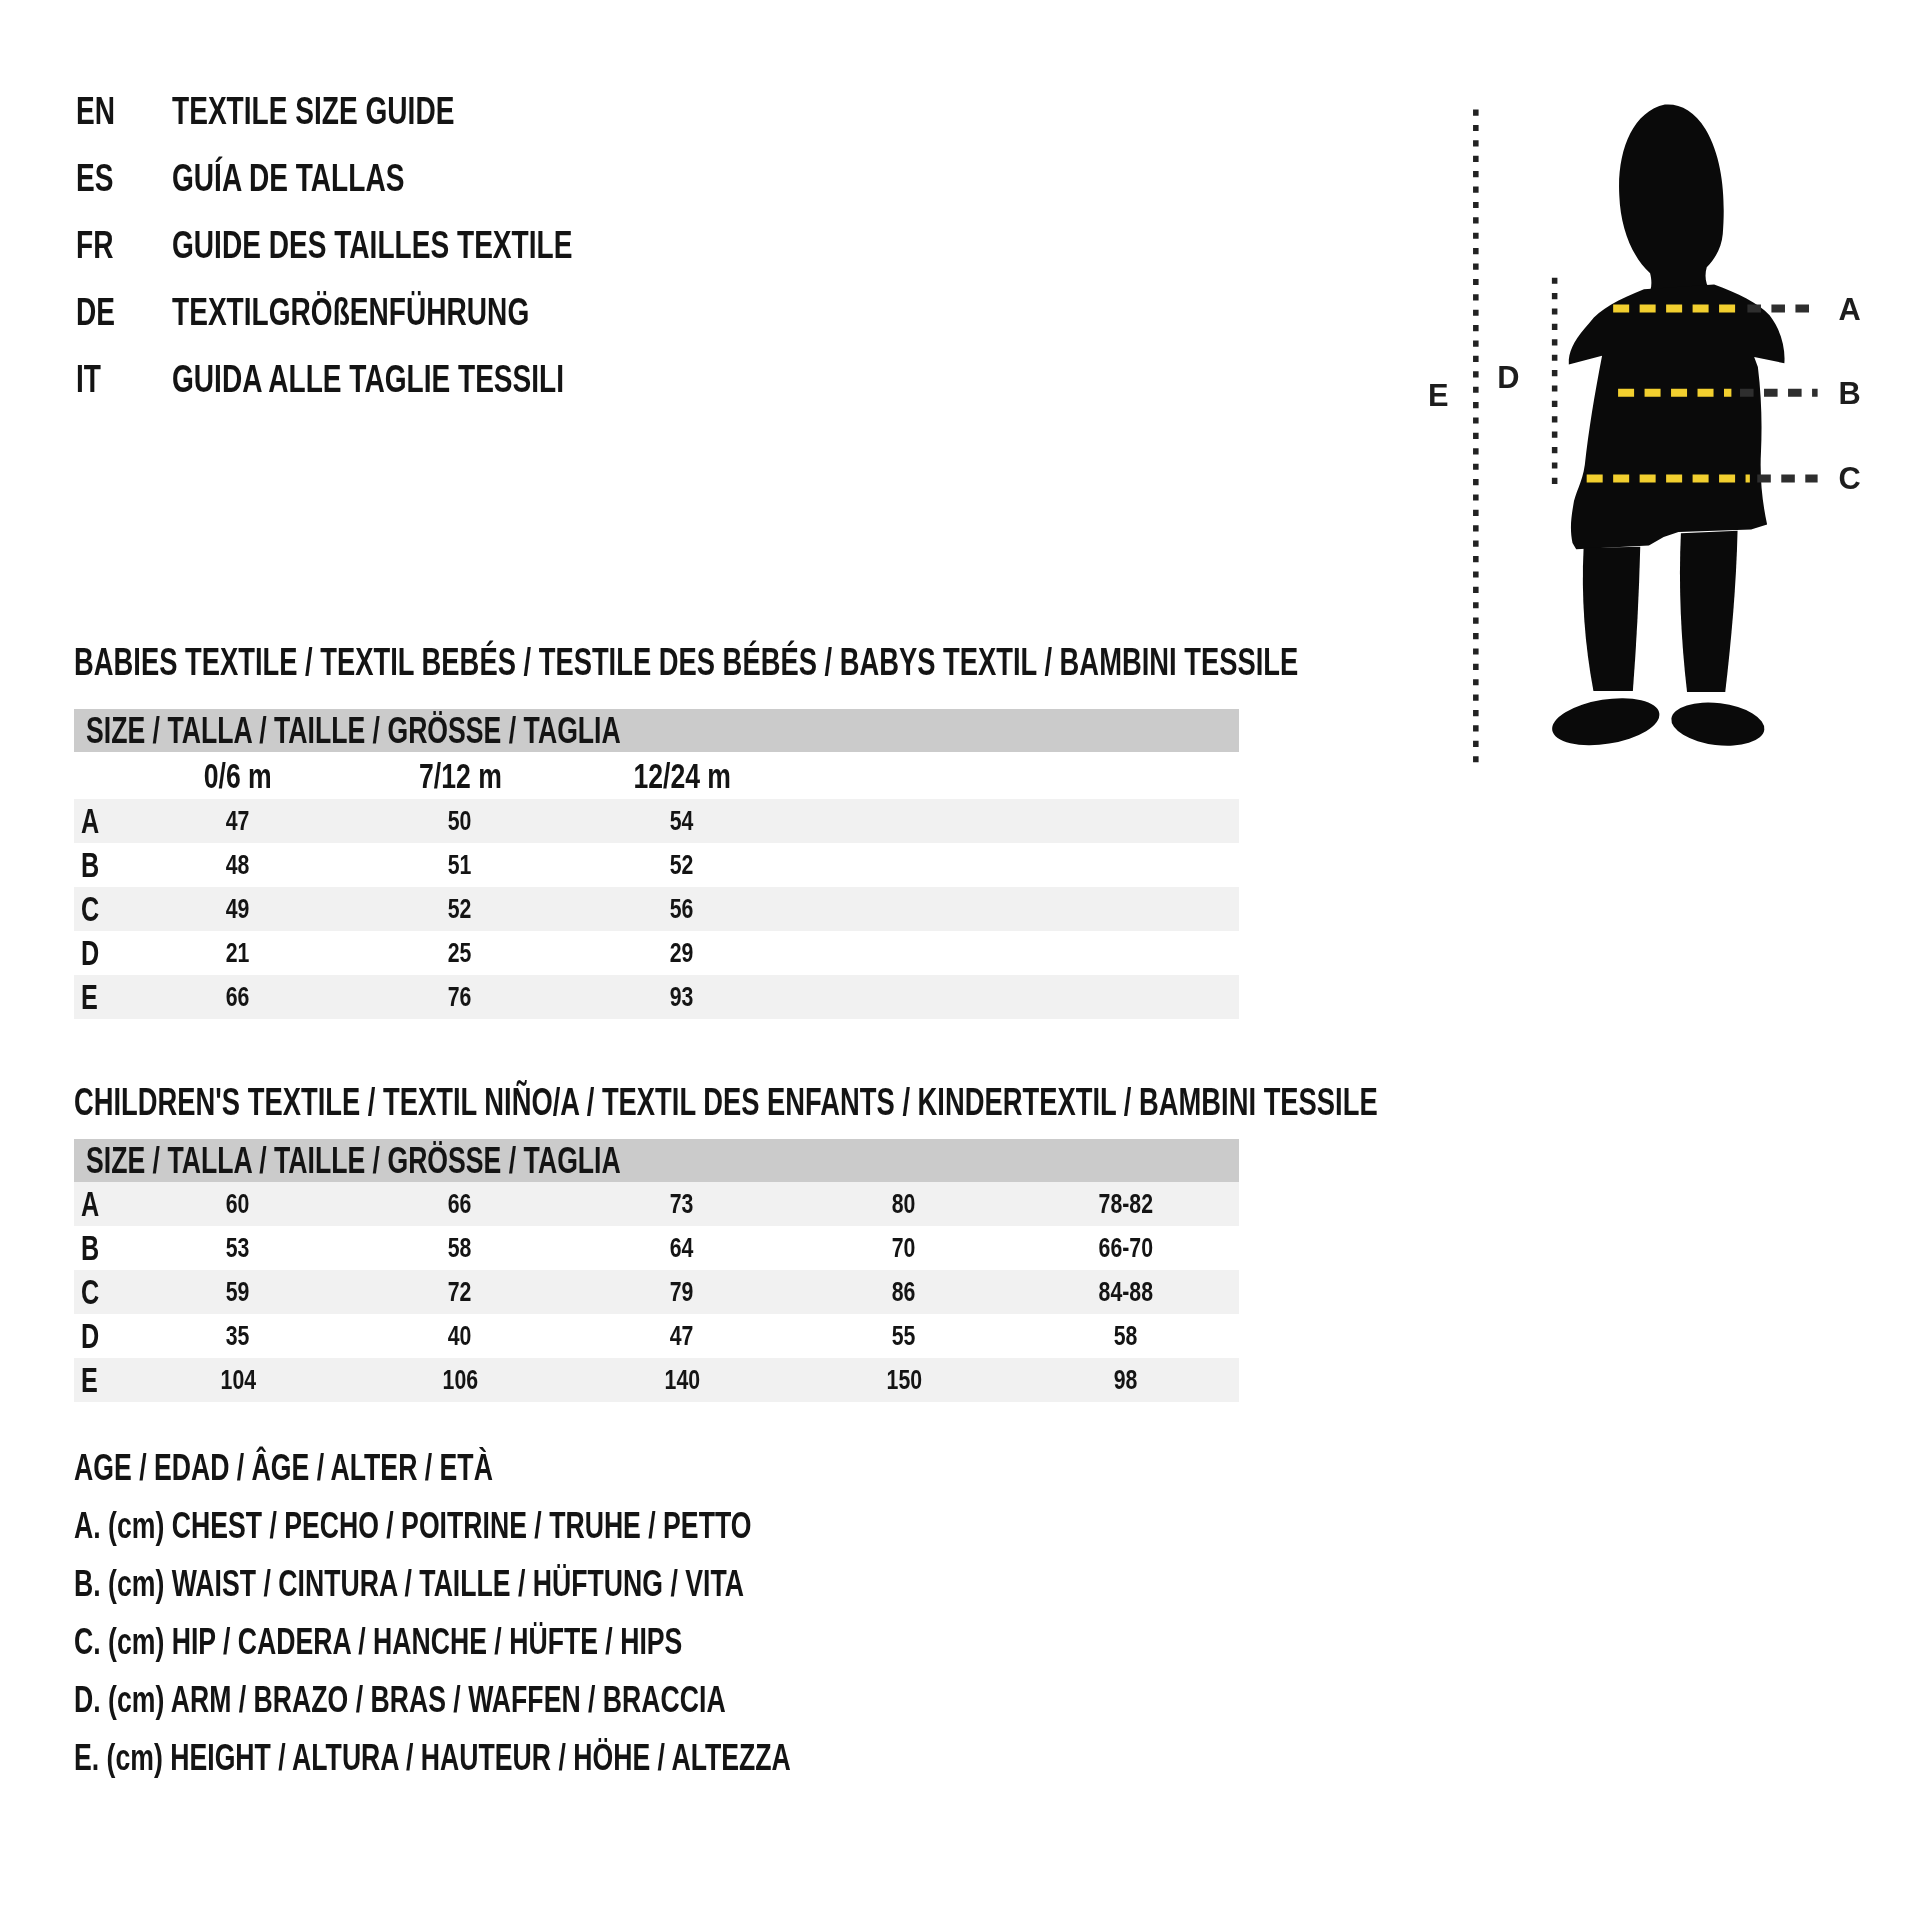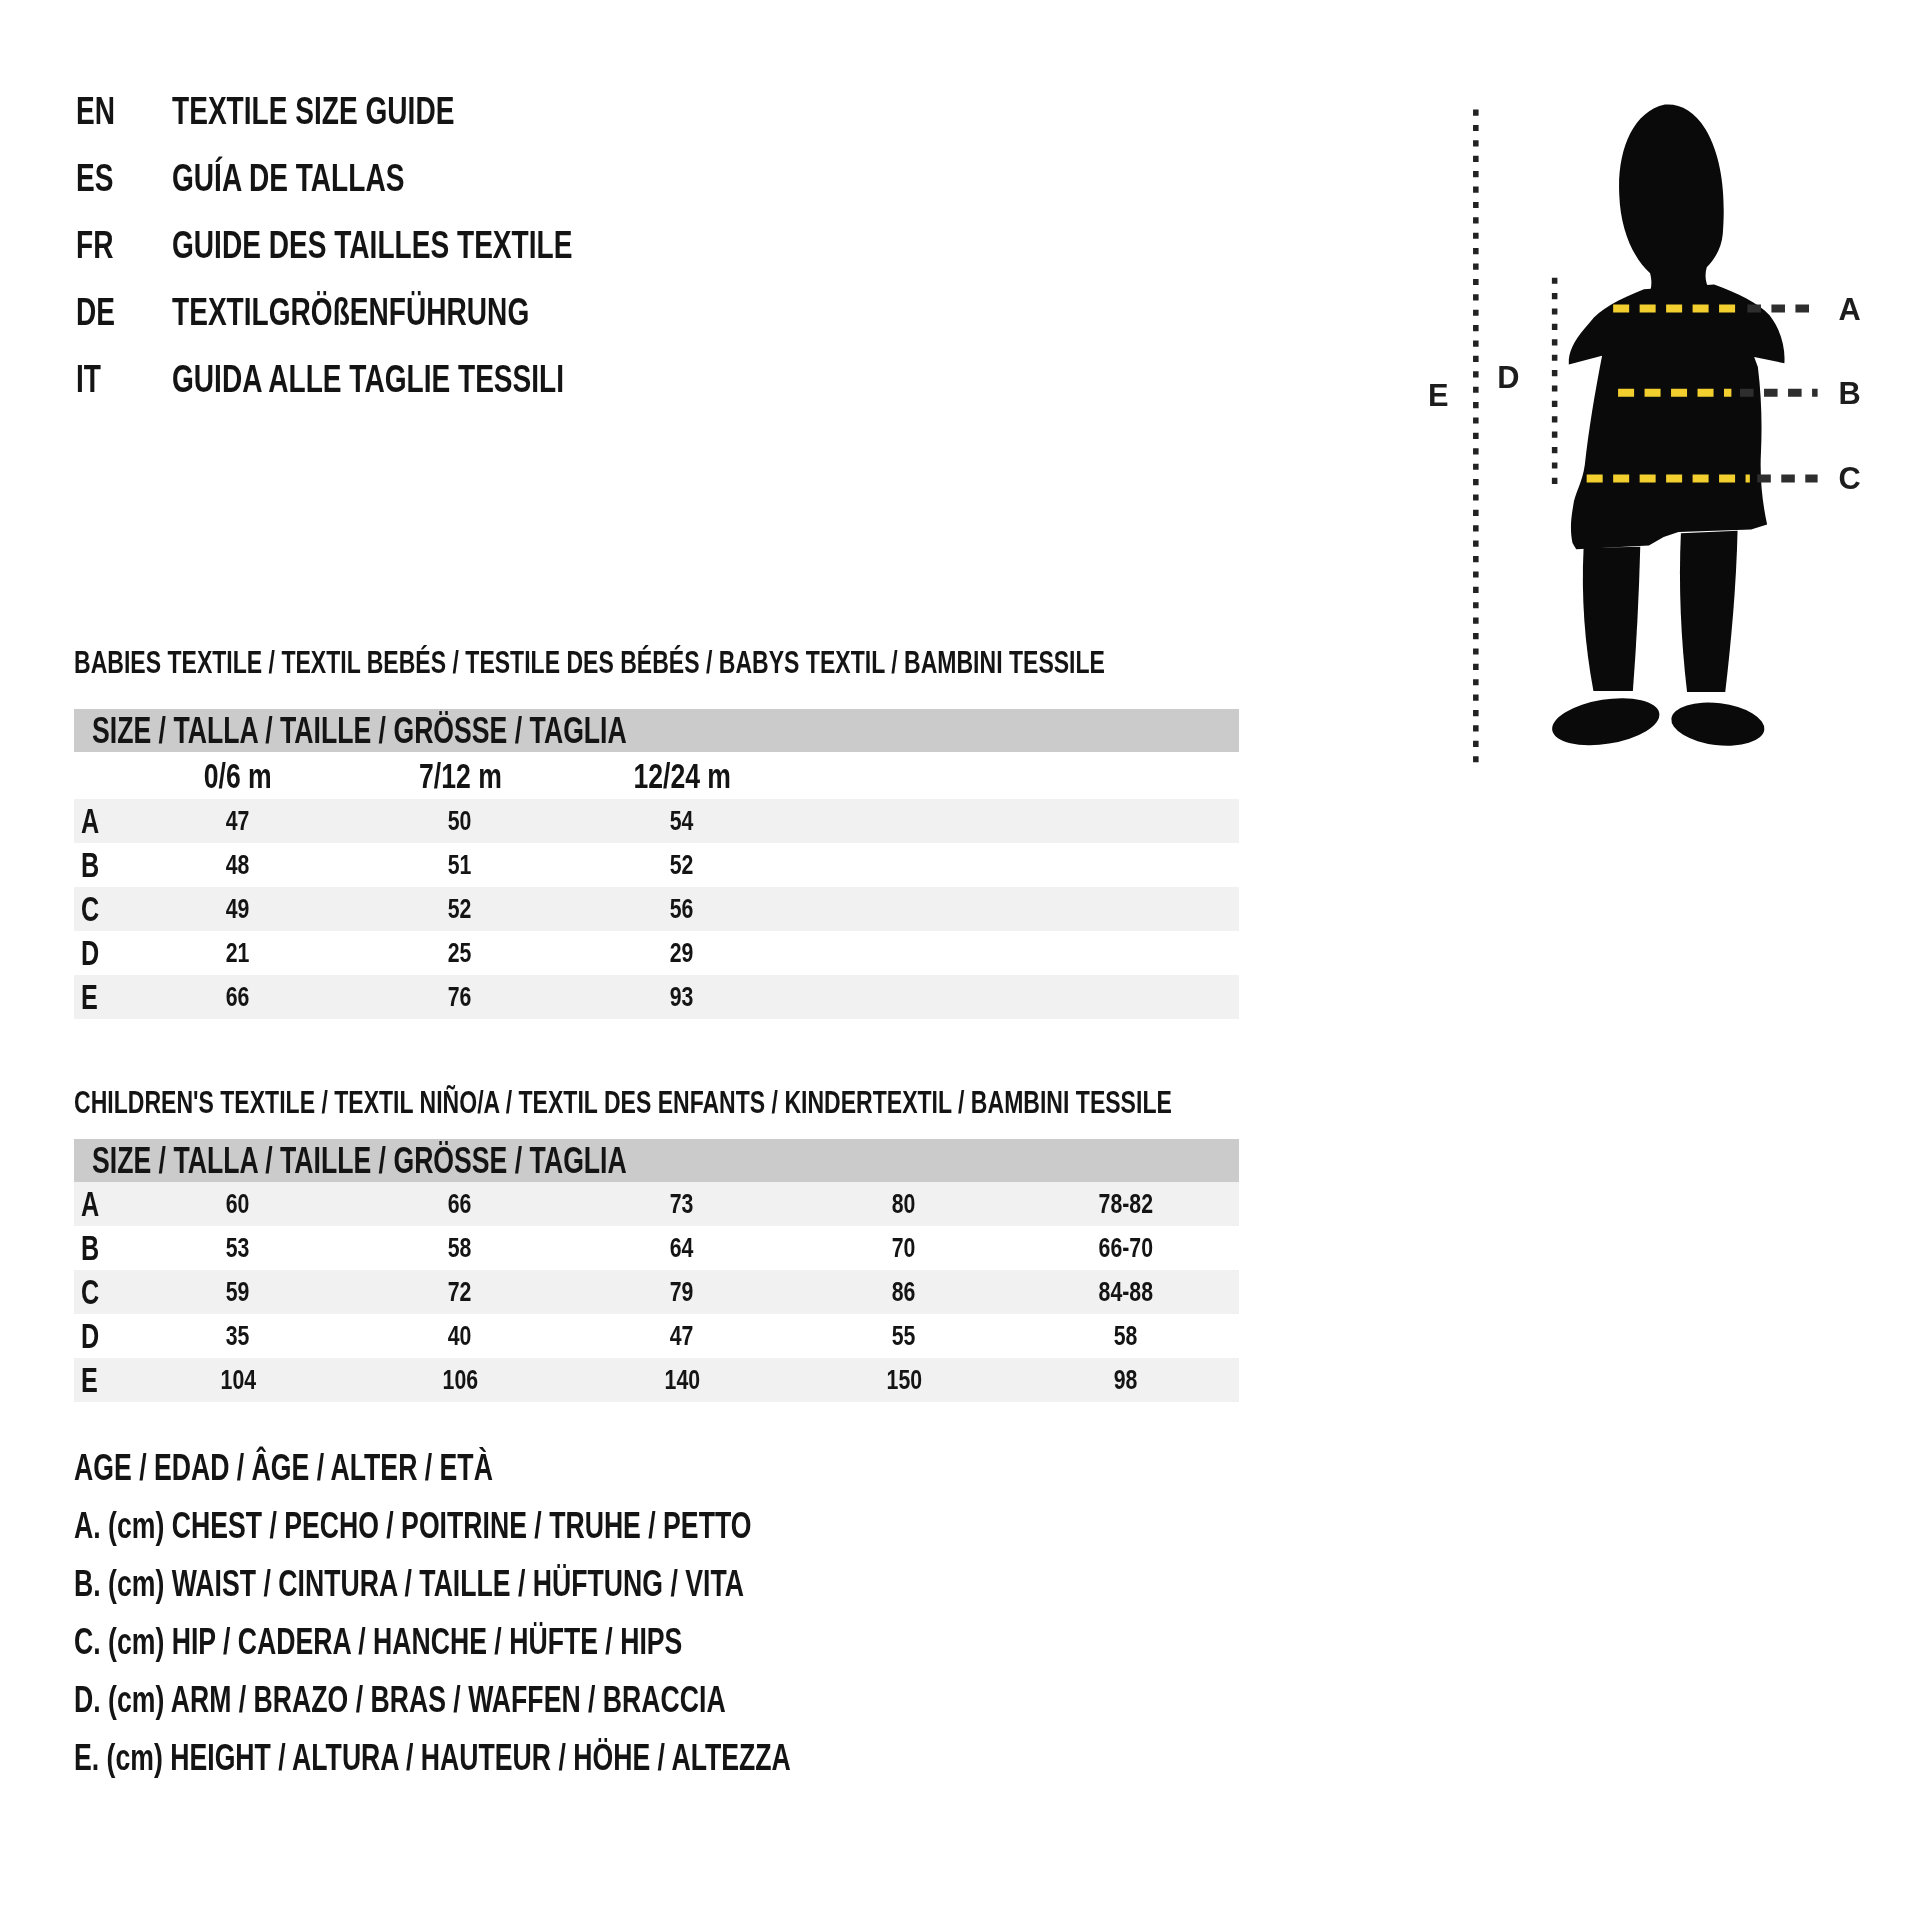--- a/index.html
+++ b/index.html
@@ -10,25 +10,25 @@
   }
   .cond{display:inline-block;transform:scaleX(0.72);transform-origin:0 50%;white-space:nowrap;font-weight:700;}
   .cond-c{display:inline-block;transform:scaleX(0.76);transform-origin:50% 50%;white-space:nowrap;font-weight:700;}
 
   
   #langs{position:absolute;left:76px;top:77px;}
   .lang-row{height:67px;display:flex;align-items:center;font-size:39px;}
   .lang-code{display:inline-block;width:96px;}
 
   
-  .heading{position:absolute;left:74px;height:43px;display:flex;align-items:center;font-size:32px;}
+  .heading{position:absolute;left:74px;height:43px;display:flex;align-items:center;font-size:38px;}
 
   
   .sizetable{position:absolute;left:74px;width:1165px;}
-  .sizebar{height:43px;background:#cbcbcb;display:flex;align-items:center;padding-left:18px;font-size:37px;box-sizing:border-box;}
+  .sizebar{height:43px;background:#cbcbcb;display:flex;align-items:center;padding-left:12px;font-size:37px;box-sizing:border-box;}
   .colhead{height:47px;}
   .trow{height:44px;}
   .grid3{display:grid;grid-template-columns:53px 222px 222px 222px auto;}
   .grid5{display:grid;grid-template-columns:53px 222px 222px 222px 222px 222px auto;}
   .stripe{background:#f1f1f1;}
   .rlabel{display:flex;align-items:center;padding-left:7.4px;font-size:35px;}
   .cell{display:flex;align-items:center;justify-content:center;font-size:28px;}
   .colhead .cell{font-size:35px;}
 
   

